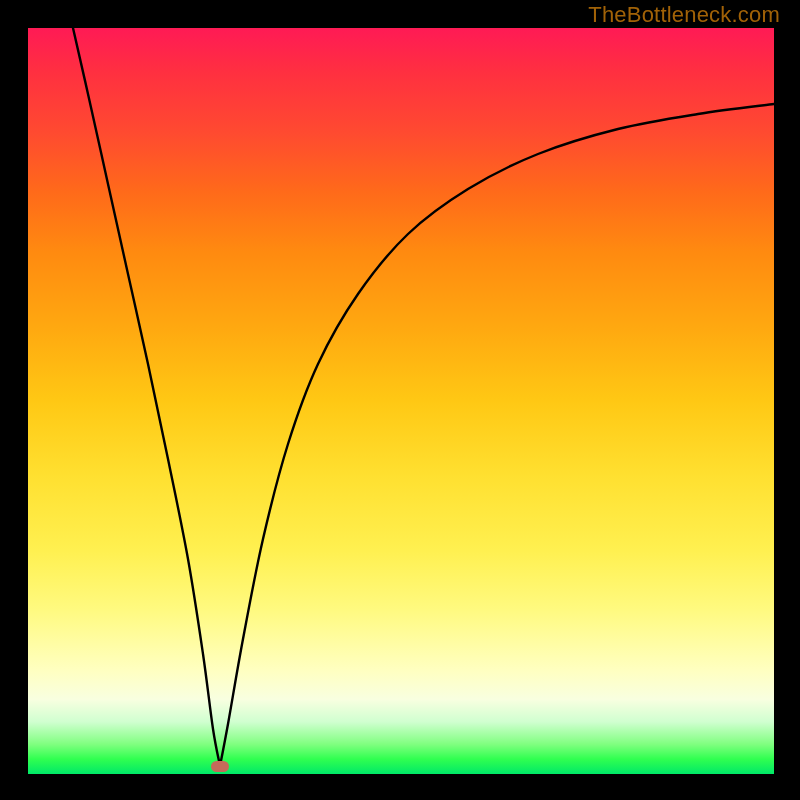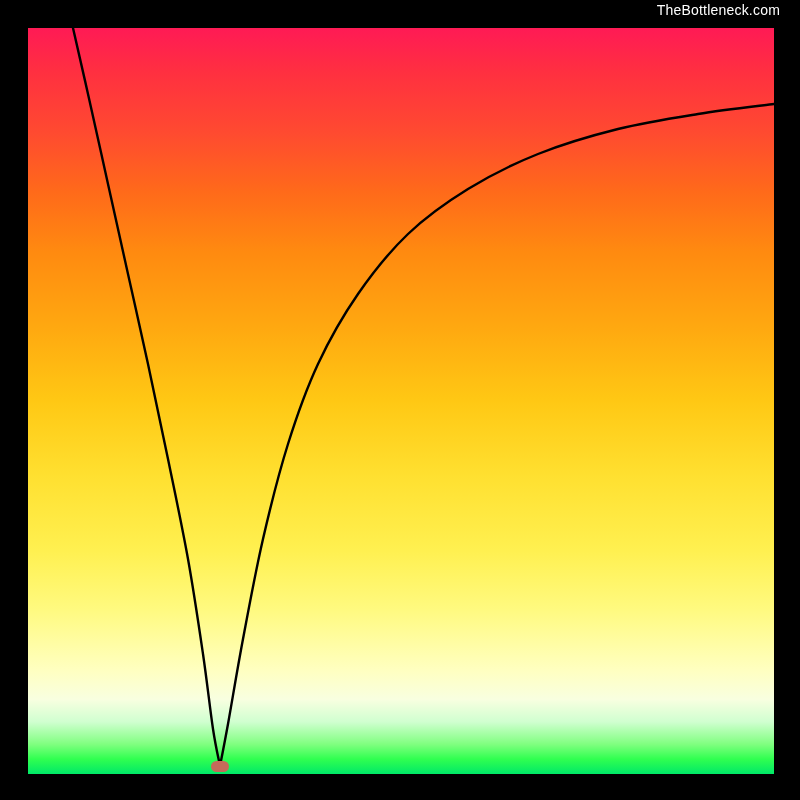--- a/index.html
+++ b/index.html
@@ -8,22 +8,22 @@
     height: 800px;
     background: #000;
     position: relative;
     overflow: hidden;
     font-family: Arial, Helvetica, sans-serif;
   }
   .watermark {
     position: absolute;
     top: 2px;
     right: 20px;
-    color: #ffffff;
-    font-size: 14px;
+    color: #a16207;
+    font-size: 22px;
     font-weight: 500;
     z-index: 3;
     letter-spacing: 0.2px;
   }
   .plot-area {
     position: absolute;
     left: 28px;
     top: 28px;
     width: 746px;
     height: 746px;

